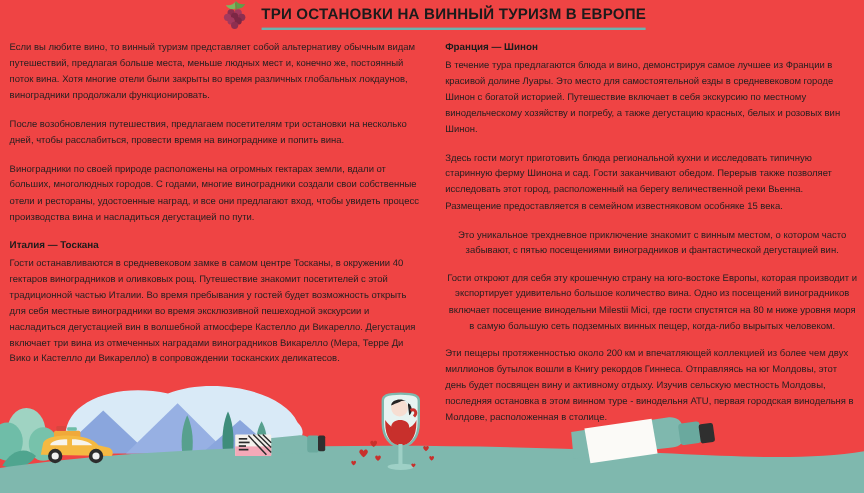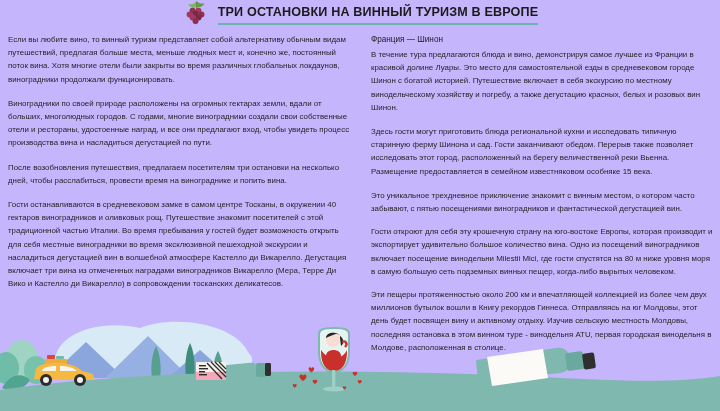--- a/index.html
+++ b/index.html
@@ -12,21 +12,21 @@
     height: 411px;
     font-family: "Liberation Sans", sans-serif;
     color: #231f20;
     overflow: hidden;
     position: relative;
   }
   .page {
     position: relative;
     width: 720px;
     height: 411px;
-    background: #c4b5fd;
+    background: #ef4444;
   }
 
   
   .header {
     position: absolute;
     left: 0;
     top: 0;
     width: 720px;
     height: 30px;
     display: flex;
@@ -80,25 +80,25 @@
     width: 345px;
     flex: 0 0 345px;
   }
   p.body {
     margin: 0 0 11px 0;
     font-size: 7.9px;
     line-height: 13.2px;
     color: #231f20;
     text-align: left;
   }
-  p.body.tight { margin-bottom: 10px; }
+  p.body.tight { margin-bottom: 10px; text-align: center; }
   h2.section {
     margin: 0 0 2px 0;
     font-size: 8.2px;
-    font-weight: normal;
+    font-weight: bold;
     line-height: 13px;
     color: #1b1b1b;
   }
 
   
   .illustration {
     position: absolute;
     left: 0;
     bottom: 0;
     width: 720px;
@@ -134,22 +134,23 @@
         <span class="title-text">ТРИ ОСТАНОВКИ НА ВИННЫЙ ТУРИЗМ В ЕВРОПЕ</span>
         <span class="title-rule"></span>
       </span>
     </div>
   </div>
 
   <div class="columns">
 
     <div class="col">
       <p class="body">Если вы любите вино, то винный туризм представляет собой альтернативу обычным видам путешествий, предлагая больше места, меньше людных мест и, конечно же, постоянный поток вина. Хотя многие отели были закрыты во время различных глобальных локдаунов, виноградники продолжали функционировать.</p>
+      <p class="body">После возобновления путешествия, предлагаем посетителям три остановки на несколько дней, чтобы расслабиться, провести время на винограднике и попить вина.</p>
       <p class="body">Виноградники по своей природе расположены на огромных гектарах земли, вдали от больших, многолюдных городов. С годами, многие виноградники создали свои собственные отели и рестораны, удостоенные наград, и все они предлагают вход, чтобы увидеть процесс производства вина и насладиться дегустацией по пути.</p>
-      <p class="body">После возобновления путешествия, предлагаем посетителям три остановки на несколько дней, чтобы расслабиться, провести время на винограднике и попить вина.</p>
+      <h2 class="section">Италия — Тоскана</h2>
       <p class="body">Гости останавливаются в средневековом замке в самом центре Тосканы, в окружении 40 гектаров виноградников и оливковых рощ. Путешествие знакомит посетителей с этой традиционной частью Италии. Во время пребывания у гостей будет возможность открыть для себя местные виноградники во время эксклюзивной пешеходной экскурсии и насладиться дегустацией вин в волшебной атмосфере Кастелло ди Викарелло. Дегустация включает три вина из отмеченных наградами виноградников Викарелло (Мера, Терре Ди Вико и Кастелло ди Викарелло) в сопровождении тосканских деликатесов.</p>
     </div>
 
     <div class="col">
       <h2 class="section">Франция — Шинон</h2>
       <p class="body">В течение тура предлагаются блюда и вино, демонстрируя самое лучшее из Франции в красивой долине Луары. Это место для самостоятельной езды в средневековом городе Шинон с богатой историей. Путешествие включает в себя экскурсию по местному винодельческому хозяйству и погребу, а также дегустацию красных, белых и розовых вин Шинон.</p>
       <p class="body">Здесь гости могут приготовить блюда региональной кухни и исследовать типичную старинную ферму Шинона и сад. Гости заканчивают обедом. Перерыв также позволяет исследовать этот город, расположенный на берегу величественной реки Вьенна. Размещение предоставляется в семейном известняковом особняке 15 века.</p>
       <p class="body tight">Это уникальное трехдневное приключение знакомит с винным местом, о котором часто забывают, с пятью посещениями виноградников и фантастической дегустацией вин.</p>
       <p class="body tight">Гости откроют для себя эту крошечную страну на юго-востоке Европы, которая производит и экспортирует удивительно большое количество вина. Одно из посещений виноградников включает посещение винодельни Milestii Mici, где гости спустятся на 80 м ниже уровня моря в самую большую сеть подземных винных пещер, когда-либо вырытых человеком.</p>
       <p class="body">Эти пещеры протяженностью около 200 км и впечатляющей коллекцией из более чем двух миллионов бутылок вошли в Книгу рекордов Гиннеса. Отправляясь на юг Молдовы, этот день будет посвящен вину и активному отдыху. Изучив сельскую местность Молдовы, последняя остановка в этом винном туре - винодельня ATU, первая городская винодельня в Молдове, расположенная в столице.</p>

